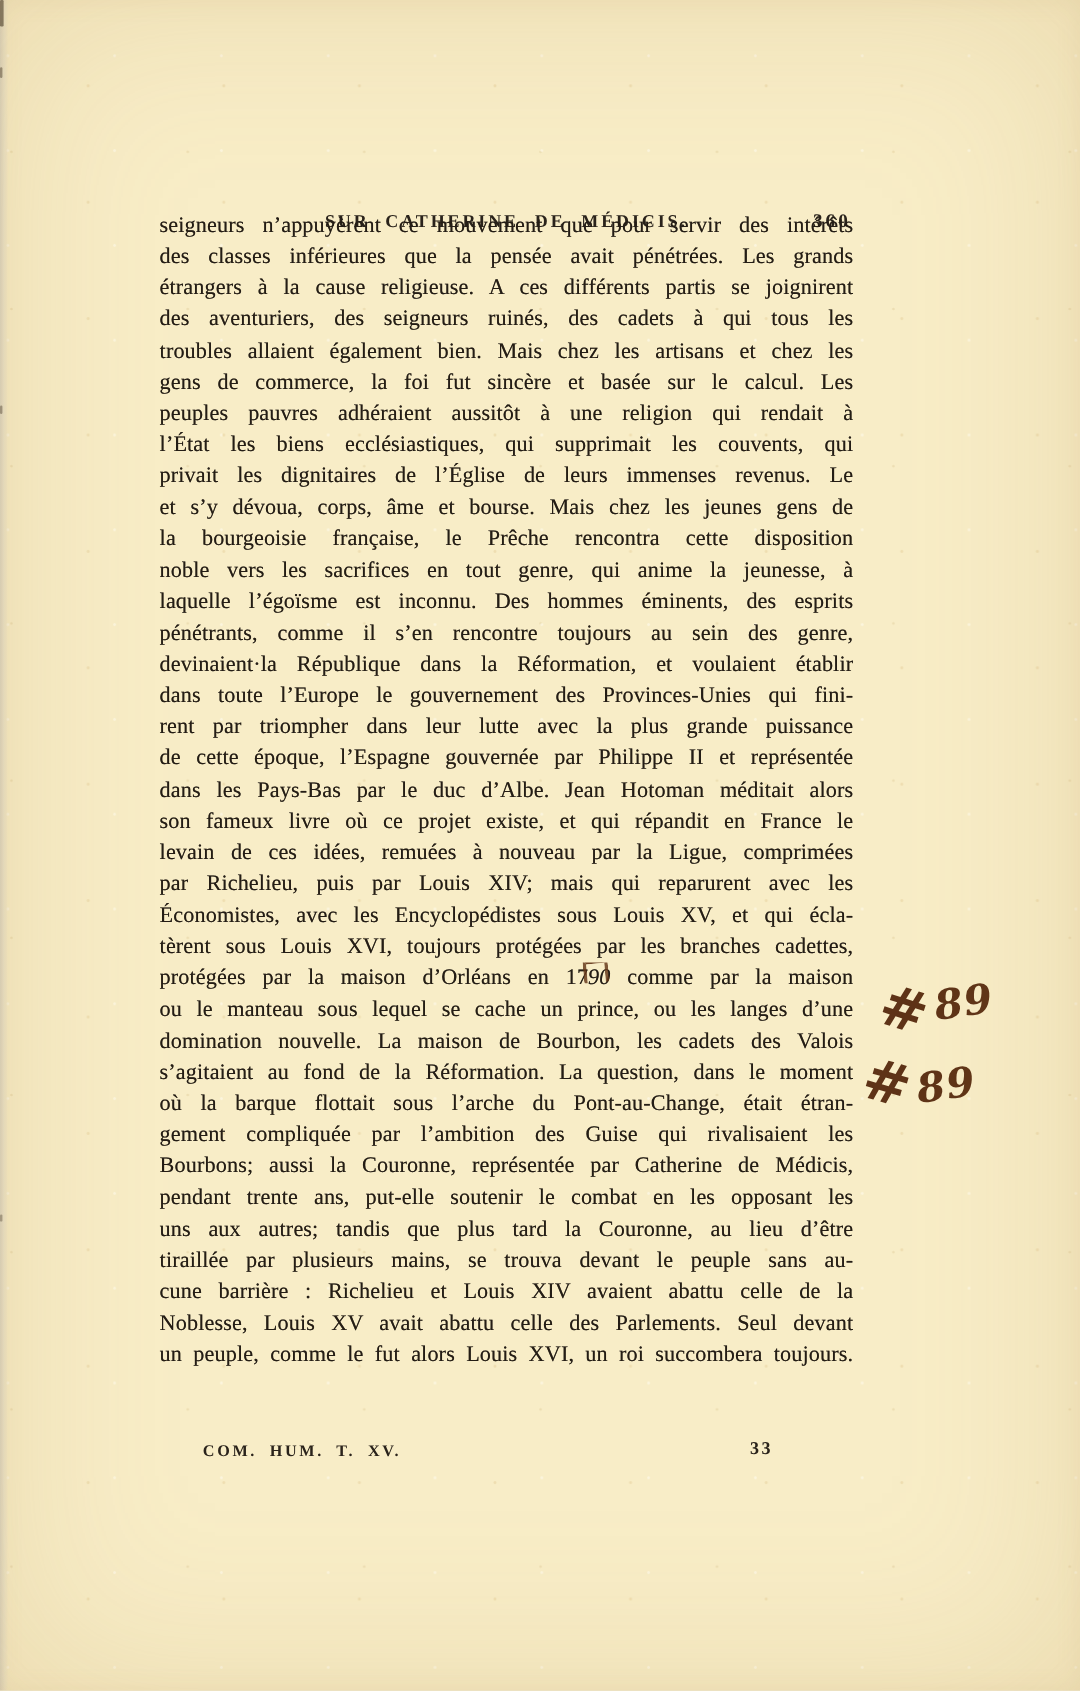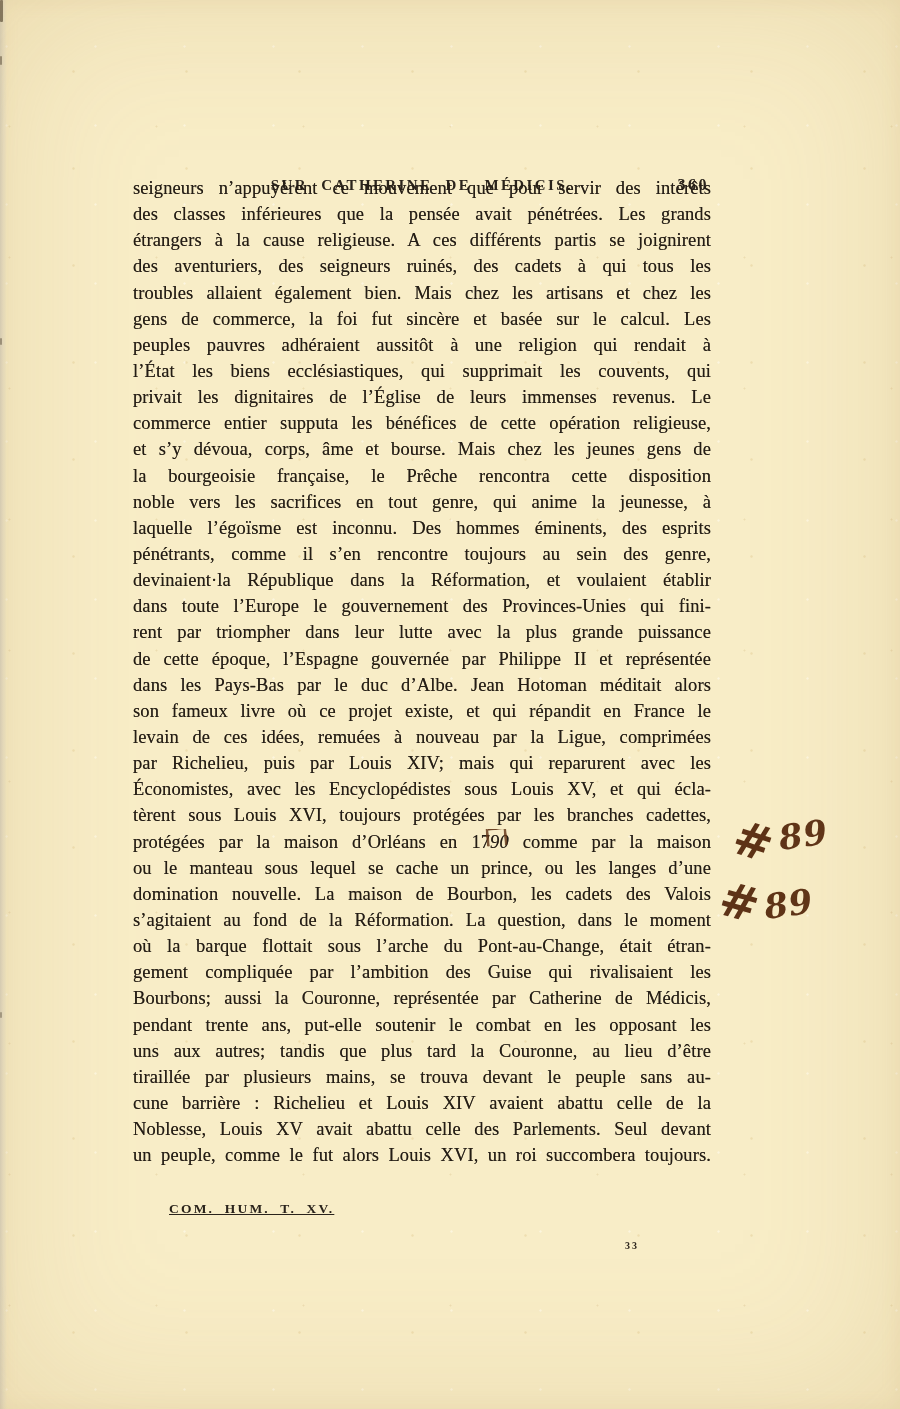--- a/index.html
+++ b/index.html
@@ -62,23 +62,23 @@
   .margin-mark .num{display:inline-block;font-size:34px;font-weight:700;font-style:italic;
     line-height:1;font-family:"DejaVu Serif",serif;letter-spacing:1px;
     transform:translateY(-14px) rotate(-12deg);margin-left:5px;}
   .mark-1{left:734px;top:820px;transform:rotate(4deg);}
   .mark-2{left:720px;top:880px;transform:rotate(2deg);}
   .mark-2 .num{transform:translateY(-4px) rotate(-10deg);}
 
   
   .page-footer{position:absolute;left:133px;top:1201px;width:578px;height:22px;}
   .signature{position:absolute;left:36px;top:0;font-size:13.5px;font-weight:700;
-    letter-spacing:2.2px;word-spacing:5px;color:#2a231b;text-decoration:underline;}
-  .sheet-number{position:absolute;left:492px;top:-1px;font-size:10px;
-    letter-spacing:2px;font-weight:600;color:#2a231b;margin-top:40px;}
+    letter-spacing:2.2px;word-spacing:5px;color:#2a231b;}
+  .sheet-number{position:absolute;left:492px;top:-1px;font-size:15px;
+    letter-spacing:2px;font-weight:600;color:#2a231b;}
 </style>
 </head>
 <body>
 
 <div class="page">
   <div class="scan-edge"></div>
   <div class="speck s1"></div>
   <div class="speck s2"></div>
   <div class="speck s3"></div>
   <div class="speck s4"></div>
@@ -91,21 +91,20 @@
   <main class="text-block" id="text-block">
       <div class="line">seigneurs n’appuyèrent ce mouvement que pour servir des intérêts</div>
       <div class="line">des classes inférieures que la pensée avait pénétrées. Les grands</div>
       <div class="line">étrangers à la cause religieuse. A ces différents partis se joignirent</div>
       <div class="line">des aventuriers, des seigneurs ruinés, des cadets à qui tous les</div>
       <div class="line">troubles allaient également bien. Mais chez les artisans et chez les</div>
       <div class="line">gens de commerce, la foi fut sincère et basée sur le calcul. Les</div>
       <div class="line">peuples pauvres adhéraient aussitôt à une religion qui rendait à</div>
       <div class="line">l’État les biens ecclésiastiques, qui supprimait les couvents, qui</div>
       <div class="line">privait les dignitaires de l’Église de leurs immenses revenus. Le</div>
-      <div class="line">commerce entier supputa les bénéfices de cette opération religieuse,</div>
       <div class="line">et s’y dévoua, corps, âme et bourse. Mais chez les jeunes gens de</div>
       <div class="line">la bourgeoisie française, le Prêche rencontra cette disposition</div>
       <div class="line">noble vers les sacrifices en tout genre, qui anime la jeunesse, à</div>
       <div class="line">laquelle l’égoïsme est inconnu. Des hommes éminents, des esprits</div>
       <div class="line">pénétrants, comme il s’en rencontre toujours au sein des genre,</div>
       <div class="line">devinaient·la République dans la Réformation, et voulaient établir</div>
       <div class="line">dans toute l’Europe le gouvernement des Provinces-Unies qui fini-</div>
       <div class="line">rent par triompher dans leur lutte avec la plus grande puissance</div>
       <div class="line">de cette époque, l’Espagne gouvernée par Philippe II et représentée</div>
       <div class="line">dans les Pays-Bas par le duc d’Albe. Jean Hotoman méditait alors</div>

